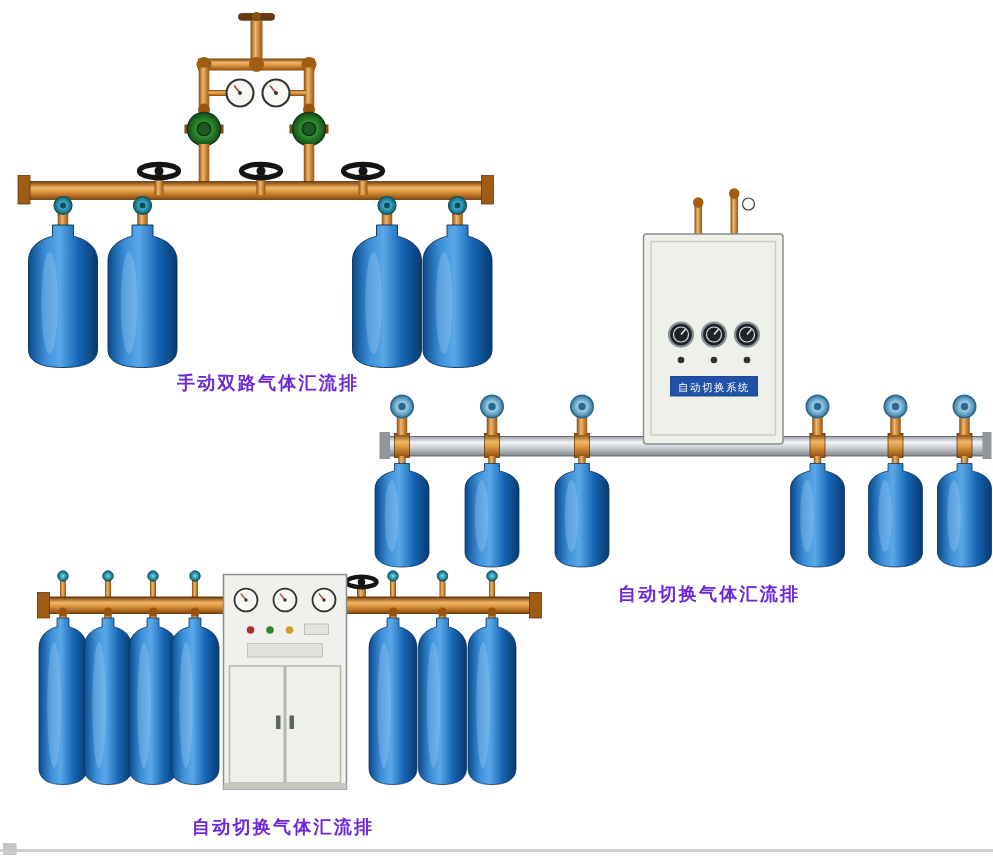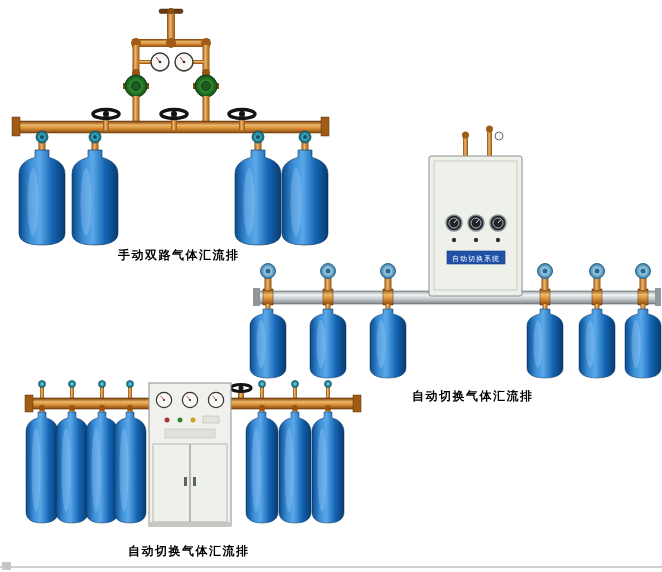--- a/index.html
+++ b/index.html
@@ -10,21 +10,21 @@
     background: #ffffff;
     overflow: hidden;
     font-family: "Liberation Sans", sans-serif;
   }
   #collage { position: absolute; left: 0; top: 0; }
   .caption {
     position: absolute;
     font-weight: bold;
     font-size: 12px;
     letter-spacing: 1.5px;
-    color: #000000;
+    color: #6d28d9;
     white-space: nowrap;
   }
   #caption-1 { left: 118px; top: 247px; }
   #caption-2 { left: 412px; top: 388px; }
   #caption-3 { left: 128px; top: 543px; }
   #bottom-divider {
     position: absolute;
     left: 0; top: 566px;
     width: 662px; height: 2px;
     background: #cfcfcf;

